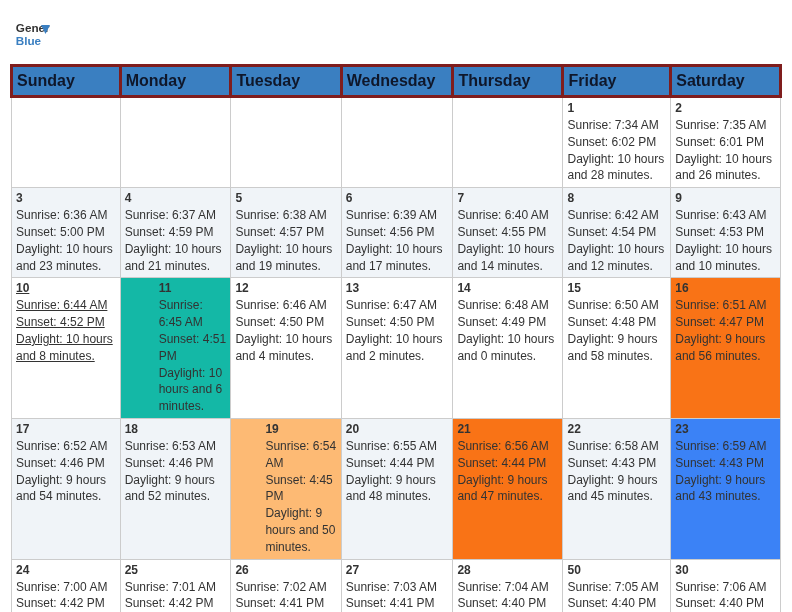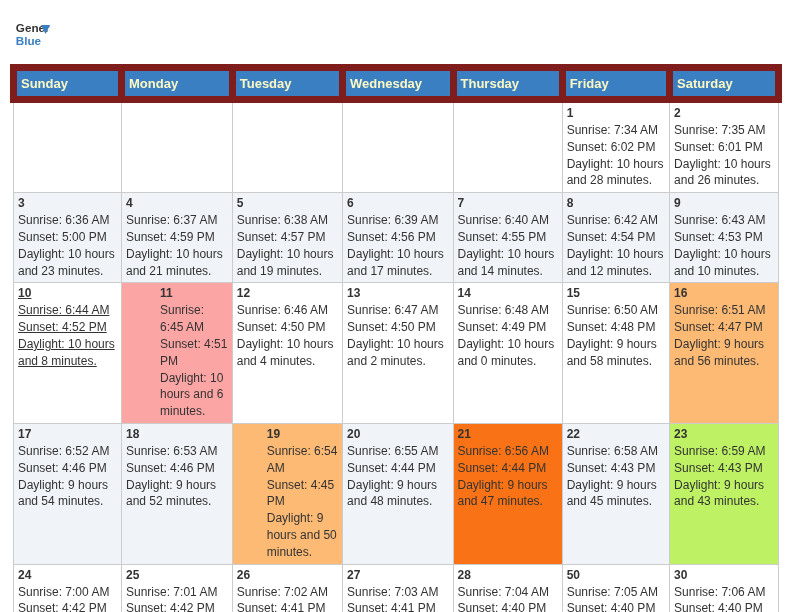--- a/index.html
+++ b/index.html
@@ -38,26 +38,26 @@
       font-size: 14px;
       color: #555;
     }
     .calendar {
       width: 100%;
       border-collapse: collapse;
       border: 1px solid #ccc;
     }
     .calendar th {
       background: #3a7fc1;
-      color: #fef9c3;
-      font-size: 13px;
+      color: #0f172a;
+      font-size: 16px;
       font-weight: bold;
       padding: 5px 4px;
       text-align: left;
-      border: 7px solid #7f1d1d;
+      border: 3px solid #7f1d1d;
     }
     .calendar td {
       vertical-align: top;
       border: 1px solid #ccc;
       padding: 3px 4px;
       font-size: 10px;
       color: #333;
       width: 113px;
       min-height: 80px;
       background: #fff;
@@ -156,41 +156,41 @@
         <td style="background: rgb(240, 244, 248);">
           <span class="day-number">9</span>
           <div class="day-info">Sunrise: 6:43 AM<br>Sunset: 4:53 PM<br>Daylight: 10 hours and 10 minutes.</div>
         </td>
       </tr>
       <tr>
         <td style="background: rgb(255, 255, 255); text-decoration: underline;">
           <span class="day-number">10</span>
           <div class="day-info">Sunrise: 6:44 AM<br>Sunset: 4:52 PM<br>Daylight: 10 hours and 8 minutes.</div>
         </td>
-        <td style="background: #fca5a5; padding-left: 38px;">
+        <td style="background: #14b8a6; padding-left: 38px;">
           <span class="day-number">11</span>
           <div class="day-info">Sunrise: 6:45 AM<br>Sunset: 4:51 PM<br>Daylight: 10 hours and 6 minutes.</div>
         </td>
         <td style="background: rgb(255, 255, 255);">
           <span class="day-number">12</span>
           <div class="day-info">Sunrise: 6:46 AM<br>Sunset: 4:50 PM<br>Daylight: 10 hours and 4 minutes.</div>
         </td>
         <td style="background: rgb(255, 255, 255);">
           <span class="day-number">13</span>
           <div class="day-info">Sunrise: 6:47 AM<br>Sunset: 4:50 PM<br>Daylight: 10 hours and 2 minutes.</div>
         </td>
         <td style="background: rgb(255, 255, 255);">
           <span class="day-number">14</span>
           <div class="day-info">Sunrise: 6:48 AM<br>Sunset: 4:49 PM<br>Daylight: 10 hours and 0 minutes.</div>
         </td>
         <td style="background: rgb(255, 255, 255); margin-top: 16px;">
           <span class="day-number">15</span>
           <div class="day-info">Sunrise: 6:50 AM<br>Sunset: 4:48 PM<br>Daylight: 9 hours and 58 minutes.</div>
         </td>
-        <td style="background: #fdba74; margin-top: 47px;">
+        <td style="background: #f97316; margin-top: 47px;">
           <span class="day-number">16</span>
           <div class="day-info">Sunrise: 6:51 AM<br>Sunset: 4:47 PM<br>Daylight: 9 hours and 56 minutes.</div>
         </td>
       </tr>
       <tr>
         <td style="background: rgb(240, 244, 248);">
           <span class="day-number">17</span>
           <div class="day-info">Sunrise: 6:52 AM<br>Sunset: 4:46 PM<br>Daylight: 9 hours and 54 minutes.</div>
         </td>
         <td style="background: rgb(240, 244, 248); margin-top: 11px;">
@@ -206,21 +206,21 @@
           <div class="day-info">Sunrise: 6:55 AM<br>Sunset: 4:44 PM<br>Daylight: 9 hours and 48 minutes.</div>
         </td>
         <td style="background: #f97316;">
           <span class="day-number">21</span>
           <div class="day-info">Sunrise: 6:56 AM<br>Sunset: 4:44 PM<br>Daylight: 9 hours and 47 minutes.</div>
         </td>
         <td style="background: rgb(240, 244, 248);">
           <span class="day-number">22</span>
           <div class="day-info">Sunrise: 6:58 AM<br>Sunset: 4:43 PM<br>Daylight: 9 hours and 45 minutes.</div>
         </td>
-        <td style="background: #bef264;">
+        <td style="background: #3b82f6;">
           <span class="day-number">23</span>
           <div class="day-info">Sunrise: 6:59 AM<br>Sunset: 4:43 PM<br>Daylight: 9 hours and 43 minutes.</div>
         </td>
       </tr>
       <tr>
         <td style="background: rgb(255, 255, 255);">
           <span class="day-number">24</span>
           <div class="day-info">Sunrise: 7:00 AM<br>Sunset: 4:42 PM<br>Daylight: 9 hours and 42 minutes.</div>
         </td>
         <td style="background: rgb(255, 255, 255);">

